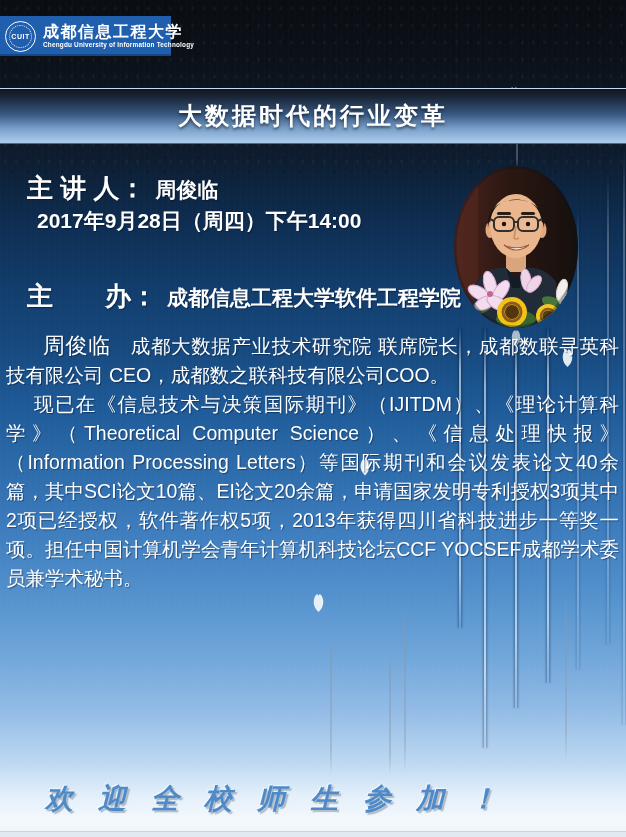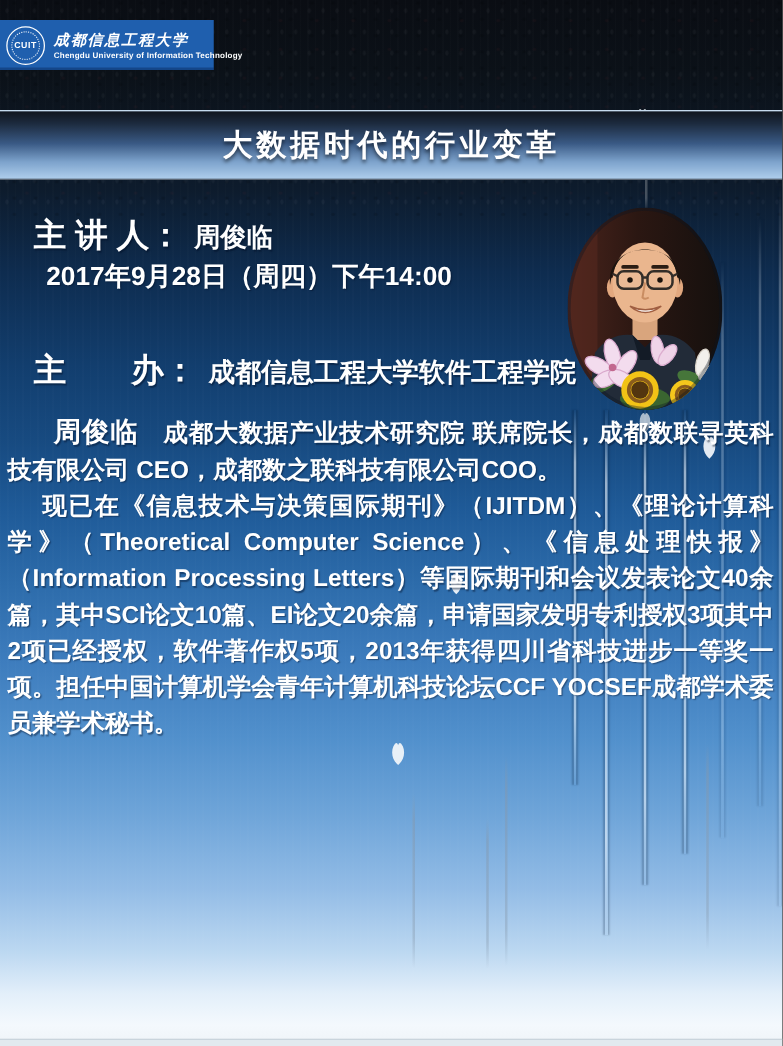--- a/index.html
+++ b/index.html
@@ -47,22 +47,22 @@
   }
   .seal {
     position:relative; flex:0 0 auto; width:31px; height:31px; margin-left:5px;
     border:1.5px solid #fff; border-radius:50%;
     display:flex; align-items:center; justify-content:center;
   }
   .seal::before { content:""; position:absolute; inset:3px; border:1px dotted rgba(255,255,255,.85); border-radius:50%; }
   .seal-text { font-size:7px; font-weight:bold; color:#fff; letter-spacing:.5px; }
   .logo-words { margin-left:7px; color:#fff; }
   .logo-zh {
-    font-family:"DejaVu Serif", serif; font-weight:bold; font-style:italic;
-    font-size:12px; letter-spacing:1.5px; line-height:18px; white-space:nowrap;
+    font-family:"DejaVu Serif", serif; font-weight:bold; 
+    font-size:16px; letter-spacing:1.5px; line-height:18px; white-space:nowrap;
   }
   .logo-en { font-size:6.4px; font-weight:bold; letter-spacing:.2px; line-height:8px; white-space:nowrap; }
 
   
   .title-band {
     position:absolute; left:0; top:88px; width:626px; height:56px;
     background:linear-gradient(180deg, #10151e 0%, #1c2a3e 18%, #3a5a85 48%, #7da3cc 75%, #aecdec 100%);
     border-top:1px solid rgba(215,228,240,.6);
     border-bottom:1px solid rgba(180,200,220,.45);
   }
@@ -81,21 +81,21 @@
 
   
   .photo {
     position:absolute; left:454px; top:166px; width:124px; height:162px;
     border-radius:50%; overflow:hidden;
   }
 
   
   .bio {
     position:absolute; left:6px; top:331px; width:613px;
-    color:#fff; font-size:19.5px; font-weight:bold; line-height:29px;
+    color:#fff; font-size:19.5px; font-weight:normal; line-height:29px;
     text-align:justify; text-shadow:1px 1px 1px rgba(0,15,40,.45);
   }
   .bio p { margin:0; text-indent:28px; }
   .bio p.p1 { text-indent:37px; }
   .bio-name { font-size:22px; margin-right:20px; }
 
   
   .welcome {
     position:absolute; left:45px; top:780px; white-space:nowrap;
     font-size:28px; font-weight:bold; font-style:italic;
@@ -234,15 +234,16 @@
       <circle cx="94" cy="150" r="5.5" fill="#5a3a12"></circle>
       <ellipse cx="62" cy="81" rx="61.5" ry="80.5" fill="none" stroke="rgba(10,20,35,0.35)" stroke-width="4"></ellipse>
     </svg>
   </div>
 
   <section class="bio">
     <p class="p1"><span class="bio-name">周俊临</span><span>成都大数据产业技术研究院 联席院长，成都数联寻英科技有限公司 CEO，成都数之联科技有限公司COO。</span></p>
     <p>现已在《信息技术与决策国际期刊》（IJITDM）、《理论计算科学》（Theoretical Computer Science）、《信息处理快报》（Information Processing Letters）等国际期刊和会议发表论文40余篇，其中SCI论文10篇、EI论文20余篇，申请国家发明专利授权3项其中2项已经授权，软件著作权5项，2013年获得四川省科技进步一等奖一项。担任中国计算机学会青年计算机科技论坛CCF YOCSEF成都学术委员兼学术秘书。</p>
   </section>
 
+  <div class="welcome">欢迎全校师生参加！</div>
 
   <div class="ground"></div>
 </div>
 
 </body></html>

